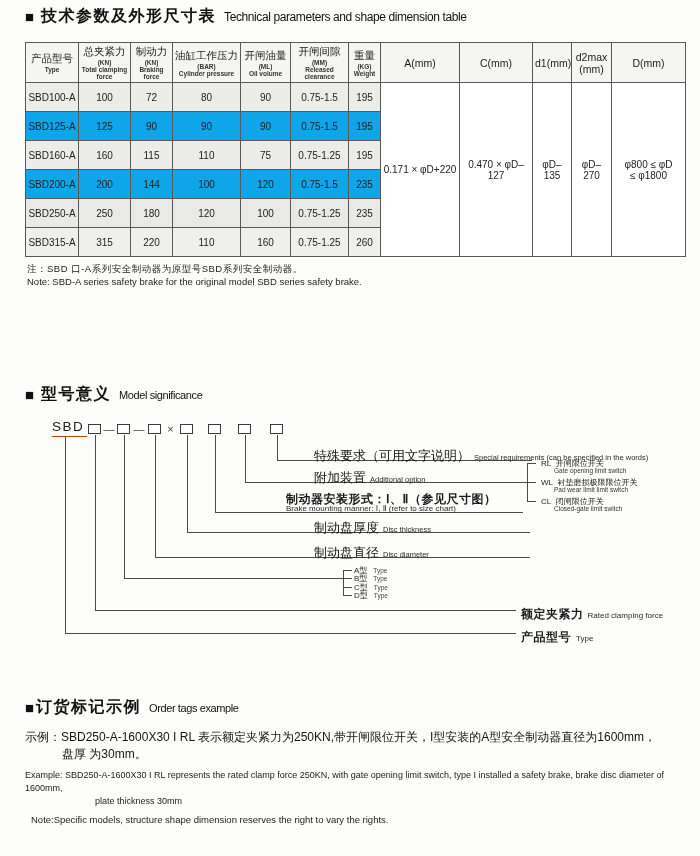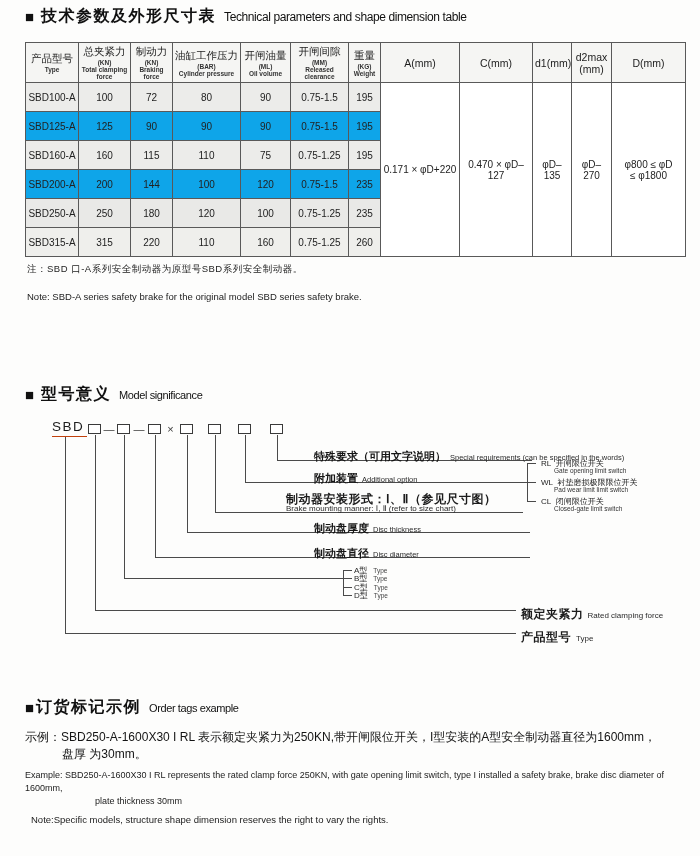--- a/index.html
+++ b/index.html
@@ -24,30 +24,30 @@
   .h-one { font-size:10.5px; font-weight:400; line-height:12px; }
   td.cell { font-size:10px; color:#222; }
   td.fcell { font-size:10px; color:#222; background:#fff; }
   tr.shade-a { background:#ececea; }
   tr.shade-b { background:#e9e9e7; }
   tr.shade-c { background:#efefec; }
   tr.plain { background:#0ea5e9; }
 
   .notes { position:absolute; left:27px; top:263px; }
   .note-zh { font-size:9.5px; font-weight:500; letter-spacing:0.5px; }
-  .note-en { font-size:9.5px; color:#222; margin-top:15px;text-align:center; }
+  .note-en { font-size:9.5px; color:#222; margin-top:0;text-align:center; }
 
   
   .diagram { position:absolute; left:0; top:415px; width:700px; height:255px; }
   .diagram svg { position:absolute; left:0; top:0; }
   .abs { position:absolute; white-space:nowrap; }
   .sbd { left:52px; top:4px; font-size:13.5px; font-weight:500; letter-spacing:1.5px; padding:0 3px 2px 0; border-bottom:1px solid #c2410c; }
   .mbox { position:absolute; top:9px; width:13px; height:10px; border:1.3px solid #3a3a3a; background:#fff; }
   .sep { position:absolute; top:8px; font-size:11px; color:#3a3a3a; text-align:center; }
-  .lbl-zh { font-size:11px; font-weight:bold; color:#161616;padding-left:28px; }
+  .lbl-zh { font-size:13px; font-weight:normal; color:#161616;padding-left:28px; }
   .lbl-en { font-size:7.5px; font-weight:400; color:#2a2a2a; margin-left:4px; }
   .big-zh { font-size:12px; font-weight:bold; letter-spacing:0.5px; }
   .sub-en { font-size:8px; color:#2a2a2a; }
   .type-lbl { font-size:8px; color:#2a2a2a; }
   .type-en { font-size:6.5px; color:#444; margin-left:6px; }
   .opt-line1 { font-size:8px; color:#222; font-weight:500; }
   .opt-en { font-size:6.5px; color:#333; }
 
   
   .order-zh { position:absolute; left:25px; top:729px; font-size:12px; line-height:17px; color:#141414; }

